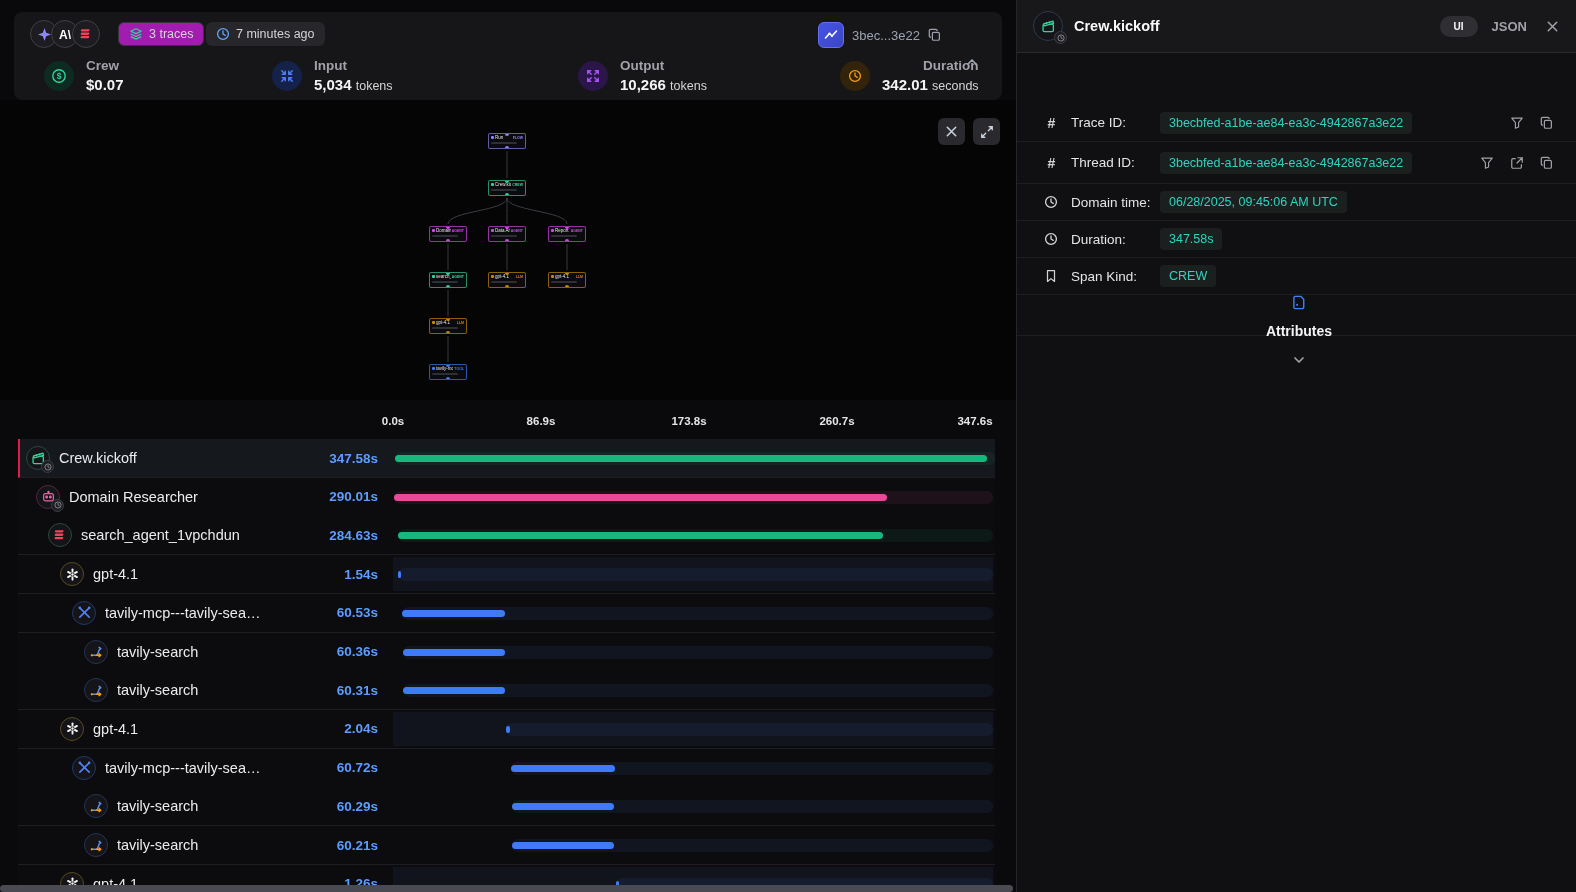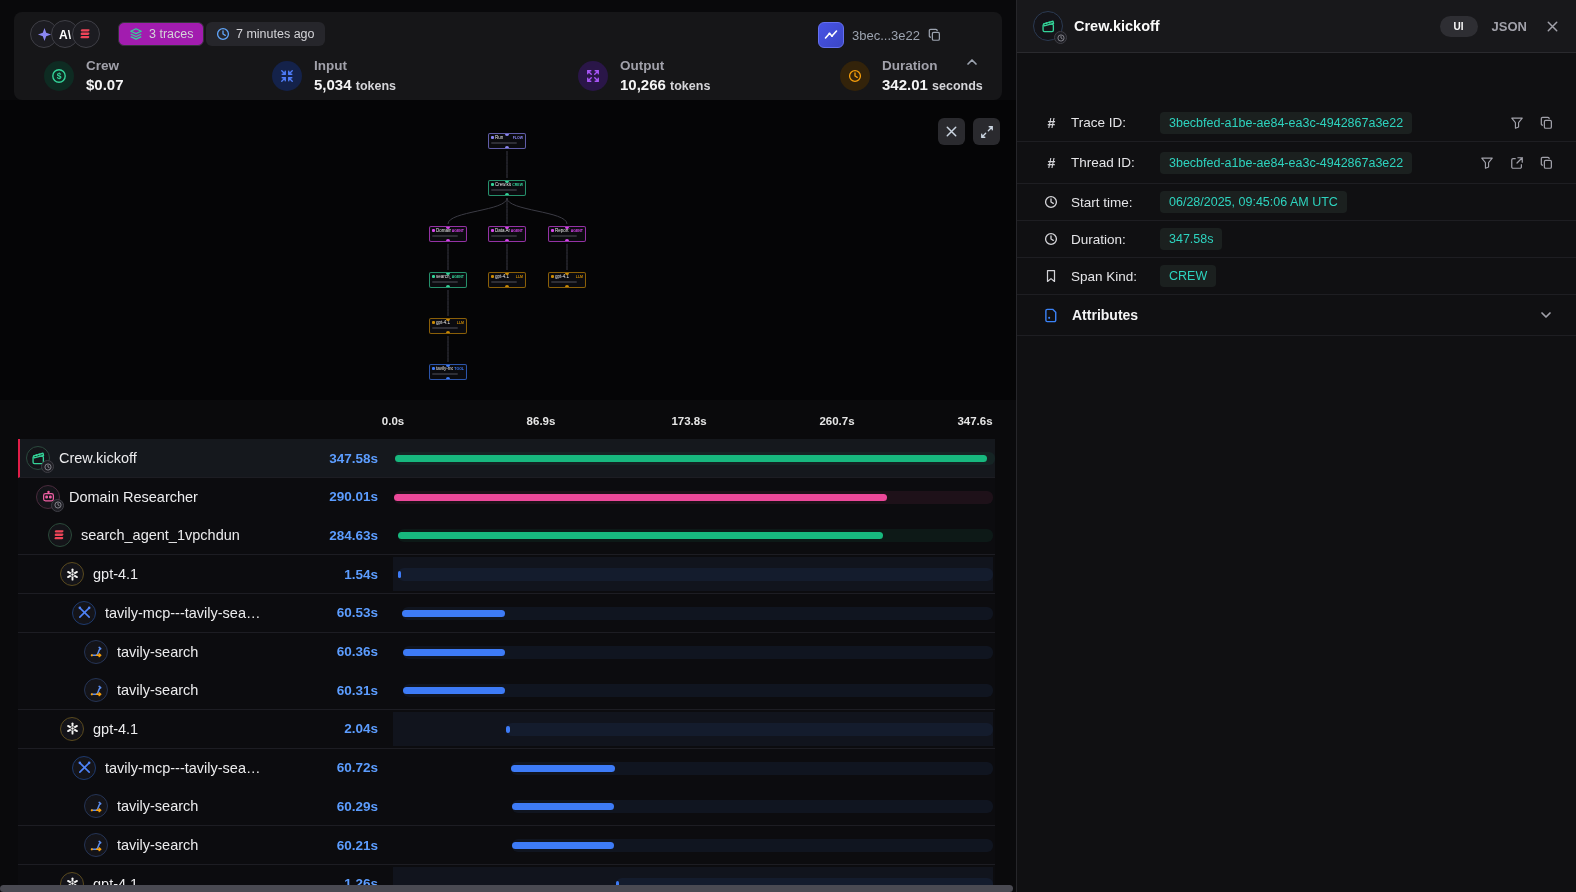--- a/index.html
+++ b/index.html
@@ -15,21 +15,21 @@
   .avatar { width:28px; height:28px; border-radius:50%; background:#1c1c21; border:1px solid #3f3f46; display:flex; align-items:center; justify-content:center; margin-right:-7px; position:relative; }
   .avatar:nth-child(2){ z-index:2; } .avatar:nth-child(3){ z-index:3; }
   .avatar .glyph { font-size:13px; font-weight:bold; color:#fff; line-height:1; }
   .pill { position:absolute; top:10px; height:24px; display:flex; align-items:center; gap:6px; padding:0 10px; border-radius:6px; font-size:12.5px; color:#d4d4d8; }
   .pill.traces { left:104px; background:#a21caf; border:1px solid #34343a; }
   .pill.age { left:192px; background:#26262b; }
   .metric { position:absolute; top:46px; display:flex; gap:12px; align-items:flex-start; }
   .metric-icon { width:30px; height:30px; border-radius:50%; display:flex; align-items:center; justify-content:center; margin-top:3px; }
   .metric-label { font-size:13.5px; font-weight:bold; color:#a1a1aa; margin-bottom:3px; }
   .metric-value { font-size:15px; font-weight:bold; color:#f4f4f5; }
-  .metric-unit { font-size:12.5px; font-weight:bold; color:#d4d4d8;margin-top:19px; }
+  .metric-unit { font-size:12.5px; font-weight:normal; color:#d4d4d8;margin-top:19px; }
   .trace-chip { position:absolute; right:60px; top:10px; display:flex; align-items:center; gap:8px; }
   .chart-btn { width:26px; height:26px; border-radius:6px; background:linear-gradient(135deg,#4753e6,#3b46c4); border:1px solid #6470f0; display:flex; align-items:center; justify-content:center; }
   .trace-chip .tid { font-size:13px; color:#9ca3af; }
   .collapse-btn { position:absolute; right:22px; top:42px; color:#9ca3af; }
 
   
   .graph-area { position:absolute; left:0; top:100px; width:1016px; height:300px; background:#050506; }
   .graph-tools { position:absolute; right:16px; top:18px; display:flex; gap:8px; }
   .gbtn { width:27px; height:27px; border-radius:6px; background:#2a2a2e; display:flex; align-items:center; justify-content:center; color:#cbd5e1; }
   .gnode { position:absolute; width:38px; height:16px; background:#0b0b0f; border:1px solid; border-radius:2px; padding:1px 2px; overflow:hidden; }
@@ -64,21 +64,21 @@
   .rp-close { color:#a1a1aa; }
   .sdk-row { position:absolute; left:0; top:53px; width:100%; height:51px; border-bottom:1px solid #222226; display:flex; align-items:center; justify-content:flex-end; padding-right:22px; }
   .sdk-badge { color:#2dd4bf; border:1px solid rgba(45,212,191,.5); background:rgba(45,212,191,.06); font-size:13px; font-weight:bold; padding:5px 12px; border-radius:7px; }
   .fields { position:absolute; left:0; top:104px; width:100%; }
   .f-row { display:flex; align-items:center; border-bottom:1px solid #1e1e22; padding:0 22px 0 27px; position:relative; }
   .f-label-wrap { display:flex; align-items:center; gap:12px; width:116px; flex:none; }
   .f-icon { color:#d4d4d8; width:15px; text-align:center; font-weight:bold; font-size:14px; }
   .f-label { font-size:13.5px; color:#e4e4e7; }
   .chip { background:#1b201f; color:#2dd4bf; font-size:12.5px; padding:4px 9px; border-radius:4px; white-space:nowrap; }
   .f-actions { position:absolute; right:22px; display:flex; gap:16px; color:#a1a1aa; }
-  .attr-row { display:flex; align-items:center; gap:13px; padding:0 22px 0 27px; height:41px; border-bottom:1px solid #1e1e22; }
+  .attr-row { display:flex; align-items:center; gap:13px; padding:0 22px 0 27px; height:41px; border-bottom:1px solid #1e1e22;flex-direction:column; }
   .attr-label { font-size:14px; font-weight:bold; color:#f4f4f5; flex:1; }
   svg { display:block; }
 </style>
 </head>
 <body>
 
 <div class="left-panel">
 
   <div class="top-card">
     <div class="avatars" id="avatars">
@@ -184,21 +184,21 @@
                 <path d="M6 10 L2 14 M2 10.5 V14 H5.5"></path>
                 <path d="M10 10 L14 14 M14 10.5 V14 H10.5"></path>
               </g>
             </svg>
           </span>
     <span>
             <div class="metric-label">Output</div>
     <div class="metric-value">10,266 <span class="metric-unit">tokens</span></div>
           </span>
         </div>
-        <div class="metric" style="left: 826px;">
+        <div class="metric" style="left: 826px; text-align: right;">
           <span class="metric-icon" style="background:#33230a">
             <svg width="14" height="14" viewBox="0 0 16 16" fill="none">
               <circle cx="8" cy="8" r="6.2" stroke="#f59e0b" stroke-width="1.5"></circle>
               <path d="M8 4.5 V8 L10.6 9.6" stroke="#f59e0b" stroke-width="1.5" stroke-linecap="round"></path>
             </svg>
           </span>
     <span>
             <div class="metric-label">Duration</div>
     <div class="metric-value">342.01 <span class="metric-unit">seconds</span></div>
           </span>
@@ -644,21 +644,21 @@
         </span>
       </div>
       <div class="f-row" style="height: 37px;">
         <span class="f-label-wrap">
           <span class="f-icon">
             <svg width="14" height="14" viewBox="0 0 16 16" fill="none">
               <circle cx="8" cy="8" r="6.2" stroke="#d4d4d8" stroke-width="1.5"></circle>
               <path d="M8 4.5 V8 L10.6 9.6" stroke="#d4d4d8" stroke-width="1.5" stroke-linecap="round"></path>
             </svg>
           </span>
-    <span class="f-label">Start time:</span>
+    <span class="f-label">Domain time:</span>
         </span>
     <span class="chip">06/28/2025, 09:45:06 AM UTC</span>
     <span class="f-actions"></span>
       </div>
       <div class="f-row" style="height: 37px;">
         <span class="f-label-wrap">
           <span class="f-icon">
             <svg width="14" height="14" viewBox="0 0 16 16" fill="none">
               <circle cx="8" cy="8" r="6.2" stroke="#d4d4d8" stroke-width="1.5"></circle>
               <path d="M8 4.5 V8 L10.6 9.6" stroke="#d4d4d8" stroke-width="1.5" stroke-linecap="round"></path>

